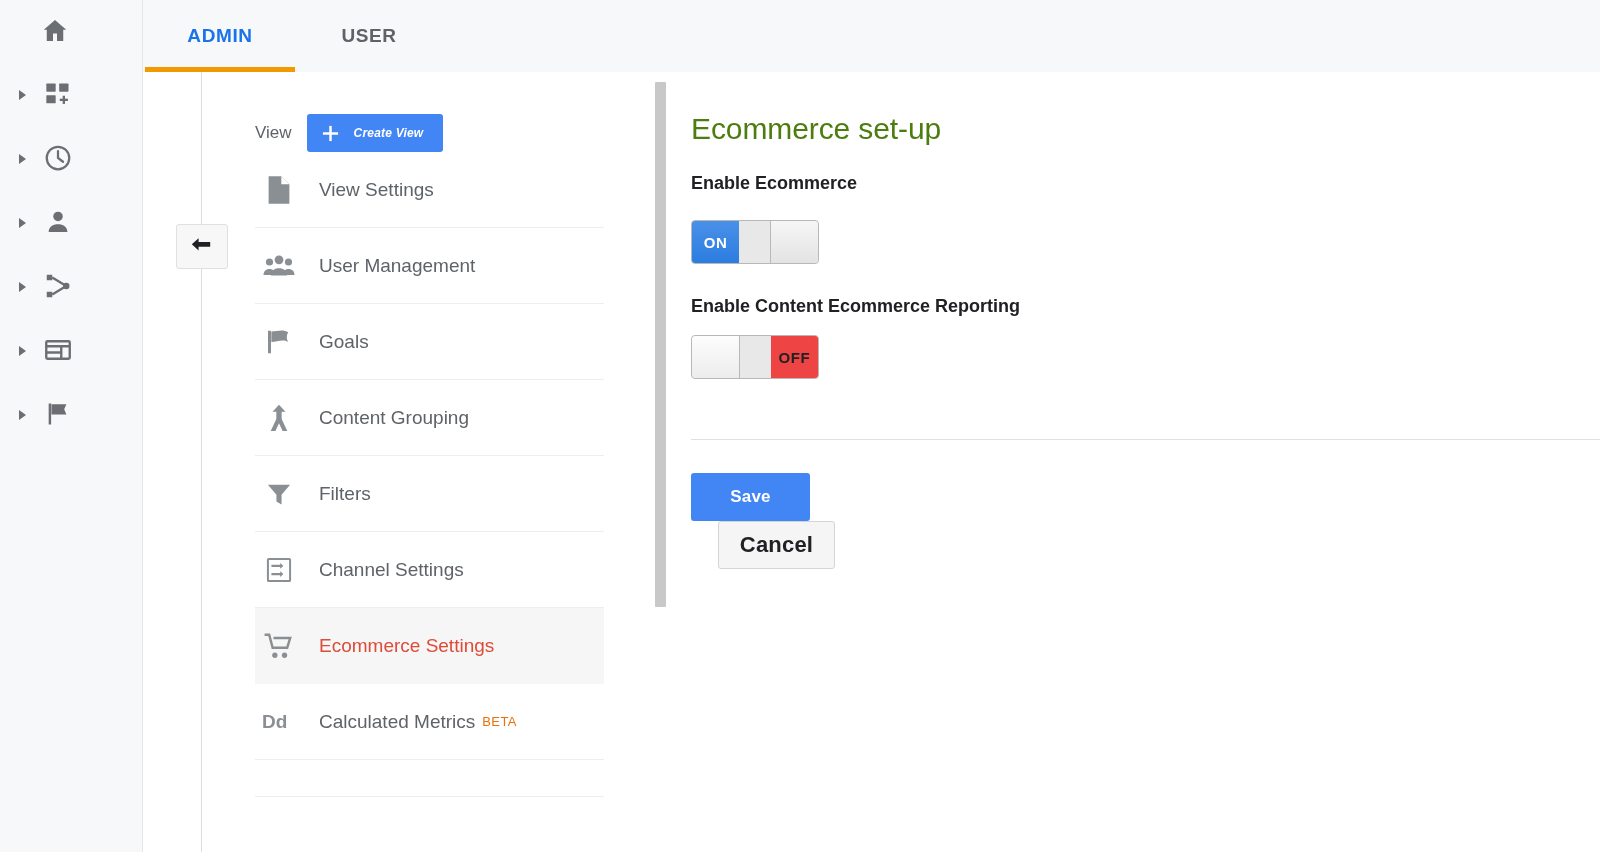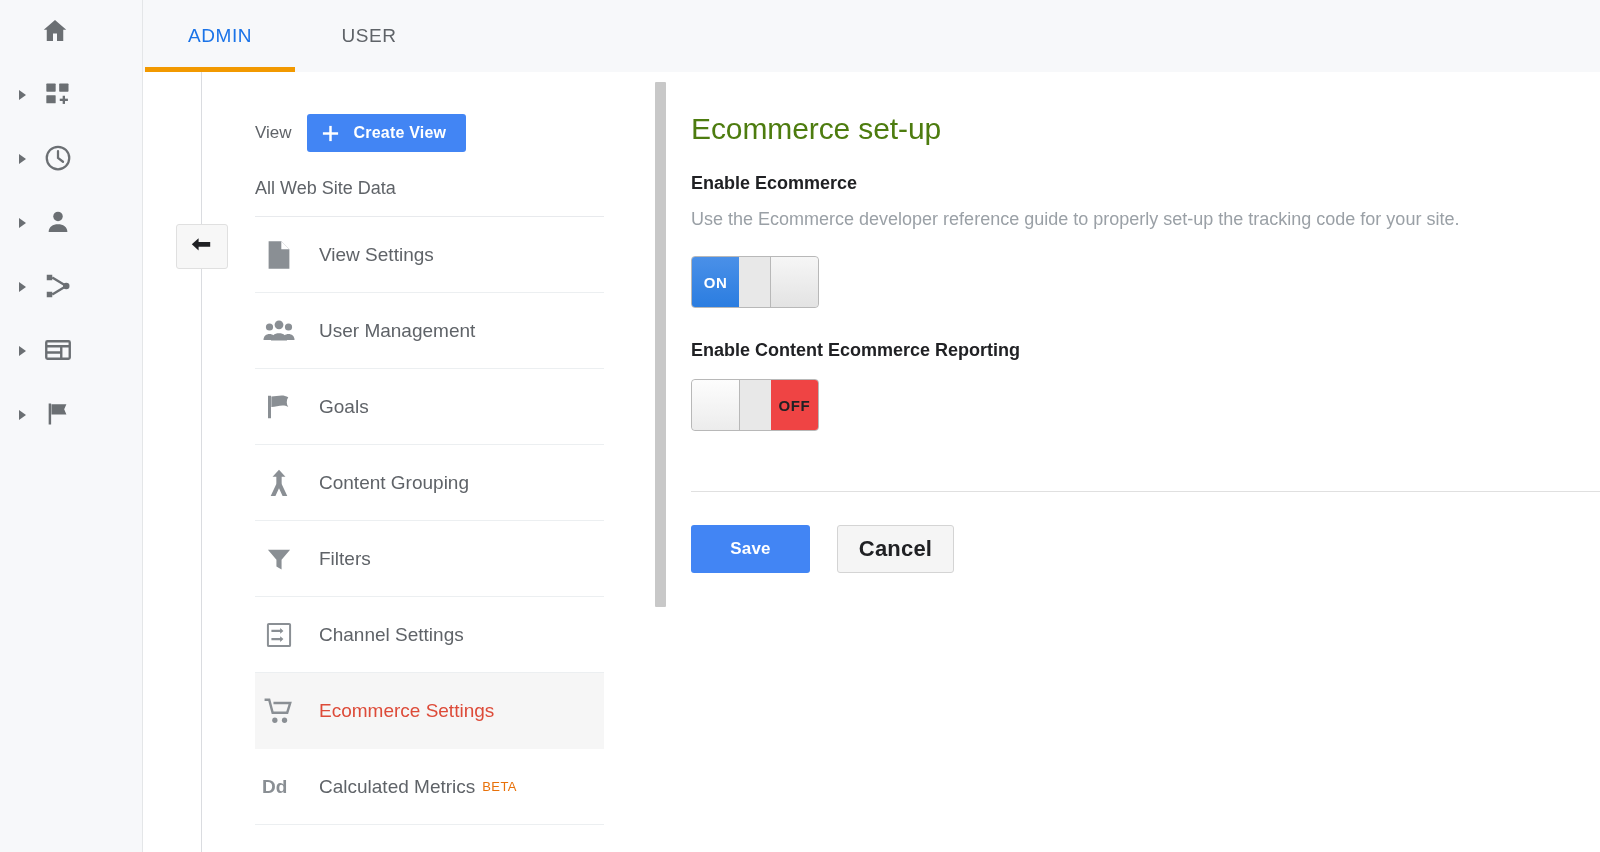--- a/index.html
+++ b/index.html
@@ -39,20 +39,21 @@
   .rail-icon svg, .rail-home svg, .rail-caret svg { display: block; }
 
   
   .main-col { flex: 1 1 auto; height: 852px; position: relative; background: #fff; }
 
   
   .tabs {
     height: 72px; background: #f7f8fa;
     display: flex; align-items: flex-start;
     position: relative;
+    font-weight: bold;
   }
   .tab {
     height: 72px; display: flex; align-items: center; justify-content: center;
     font-size: 19px; letter-spacing: 0.6px;
     color: #5f6368; cursor: pointer; position: relative;
   }
   .tab.w1 { width: 150px; margin-left: 2px; }
   .tab.w2 { width: 120px; margin-left: 14px; }
   .tab.active { color: #1a73e8; }
   .tab.active::after {
@@ -84,22 +85,23 @@
   }
   .view-row {
     display: flex; align-items: center;
     margin-top: 30px; margin-left: 0;
   }
   .view-label { font-size: 17px; color: #5f6368; margin-right: 15px; }
   .create-view-btn {
     background: #4285f4; color: #fff;
     height: 38px; border: none; border-radius: 3px;
     display: flex; align-items: center; padding: 0 20px 0 14px;
-    font-size: 16px; font-weight: bold; cursor: pointer;
+    font-size: 12px; font-weight: bold; cursor: pointer;
     letter-spacing: 0.2px;
+    font-style: italic;
   }
   .create-view-btn .plus { margin-right: 14px; display: flex; }
   .view-name {
     font-size: 18px; color: #5f6368;
     margin-top: 26px; padding-bottom: 17px;
     border-bottom: 1px solid #e8eaed; width: 349px;
   }
 
   .menu { margin-top: 0; width: 349px; }
   .menu-item {
@@ -154,21 +156,21 @@
   .section-label {
     font-size: 18px; font-weight: bold; color: #202124;
     margin-top: 27px;
   }
   .section-desc {
     font-size: 18px; color: #9aa0a6; margin-top: 15px; white-space: nowrap;
   }
 
   
   .toggle {
-    width: 128px; height: 52px;
+    width: 128px; height: 44px;
     border: 1px solid #b8b8b8; border-radius: 4px;
     display: flex; overflow: hidden; cursor: pointer;
     margin-top: 26px;
     background: #e8e8e8;
     gap: 31px;
   }
   .toggle .half {
     width: 64px; height: 100%;
     display: flex; align-items: center; justify-content: center;
     font-size: 15px; font-weight: bold; letter-spacing: 0.6px;
@@ -189,21 +191,21 @@
   }
   .toggle.off .half.lit {
     background: #ef4444;
     color: #202124;
   }
   .toggle-gap { margin-top: 32px; }
 
   .hr {
     width: 910px; height: 1px; background: #e0e0e0; margin-top: 60px;
   }
-  .btn-row { display: flex; margin-top: 33px; }
+  .btn-row { display: flex; margin-top: 33px; flex-direction: column; }
   .btn-save {
     background: #4285f4; color: #fff; border: none; border-radius: 3px;
     width: 119px; height: 48px; font-size: 17px; font-weight: bold;
     cursor: pointer; letter-spacing: 0.2px;
   }
   .btn-cancel {
     background: #f5f5f5; color: #202124;
     border: 1px solid #d4d4d4; border-radius: 3px;
     width: 117px; height: 48px; font-size: 22px; font-weight: bold;
     cursor: pointer; margin-left: 27px; letter-spacing: 0.2px;
@@ -343,21 +345,20 @@
             <span class="plus">
               <svg width="19" height="19" viewBox="0 0 20 20" fill="#ffffff">
                 <rect x="8.7" y="2" width="2.6" height="16"></rect>
                 <rect x="2" y="8.7" width="16" height="2.6"></rect>
               </svg>
             </span>
             <span>Create View</span>
           </button>
         </div>
 
-        <div class="view-name">All Web Site Data</div>
 
         <div class="menu">
 
           <div class="menu-item">
             <span class="mi-icon">
               <svg width="26" height="30" viewBox="0 0 22 26" fill="#8a8f94">
                 <path d="M2 1h11l7 7v17H2z"></path>
                 <path d="M13 1l7 7h-7z" fill="#ffffff"></path>
               </svg>
             </span>
@@ -445,21 +446,20 @@
 
       <div class="scroll-track">
         <div class="scroll-thumb"></div>
       </div>
 
       <div class="content">
 
         <div class="page-title">Ecommerce set-up</div>
 
         <div class="section-label">Enable Ecommerce</div>
-        <div class="section-desc">Use the Ecommerce developer reference guide to properly set-up the tracking code for your site.</div>
 
         <div class="toggle on">
           <div class="half lit">ON</div>
           <div class="half knob"></div>
         </div>
 
         <div class="section-label toggle-gap">Enable Content Ecommerce Reporting</div>
 
         <div class="toggle off" style="margin-top:18px">
           <div class="half knob"></div>

